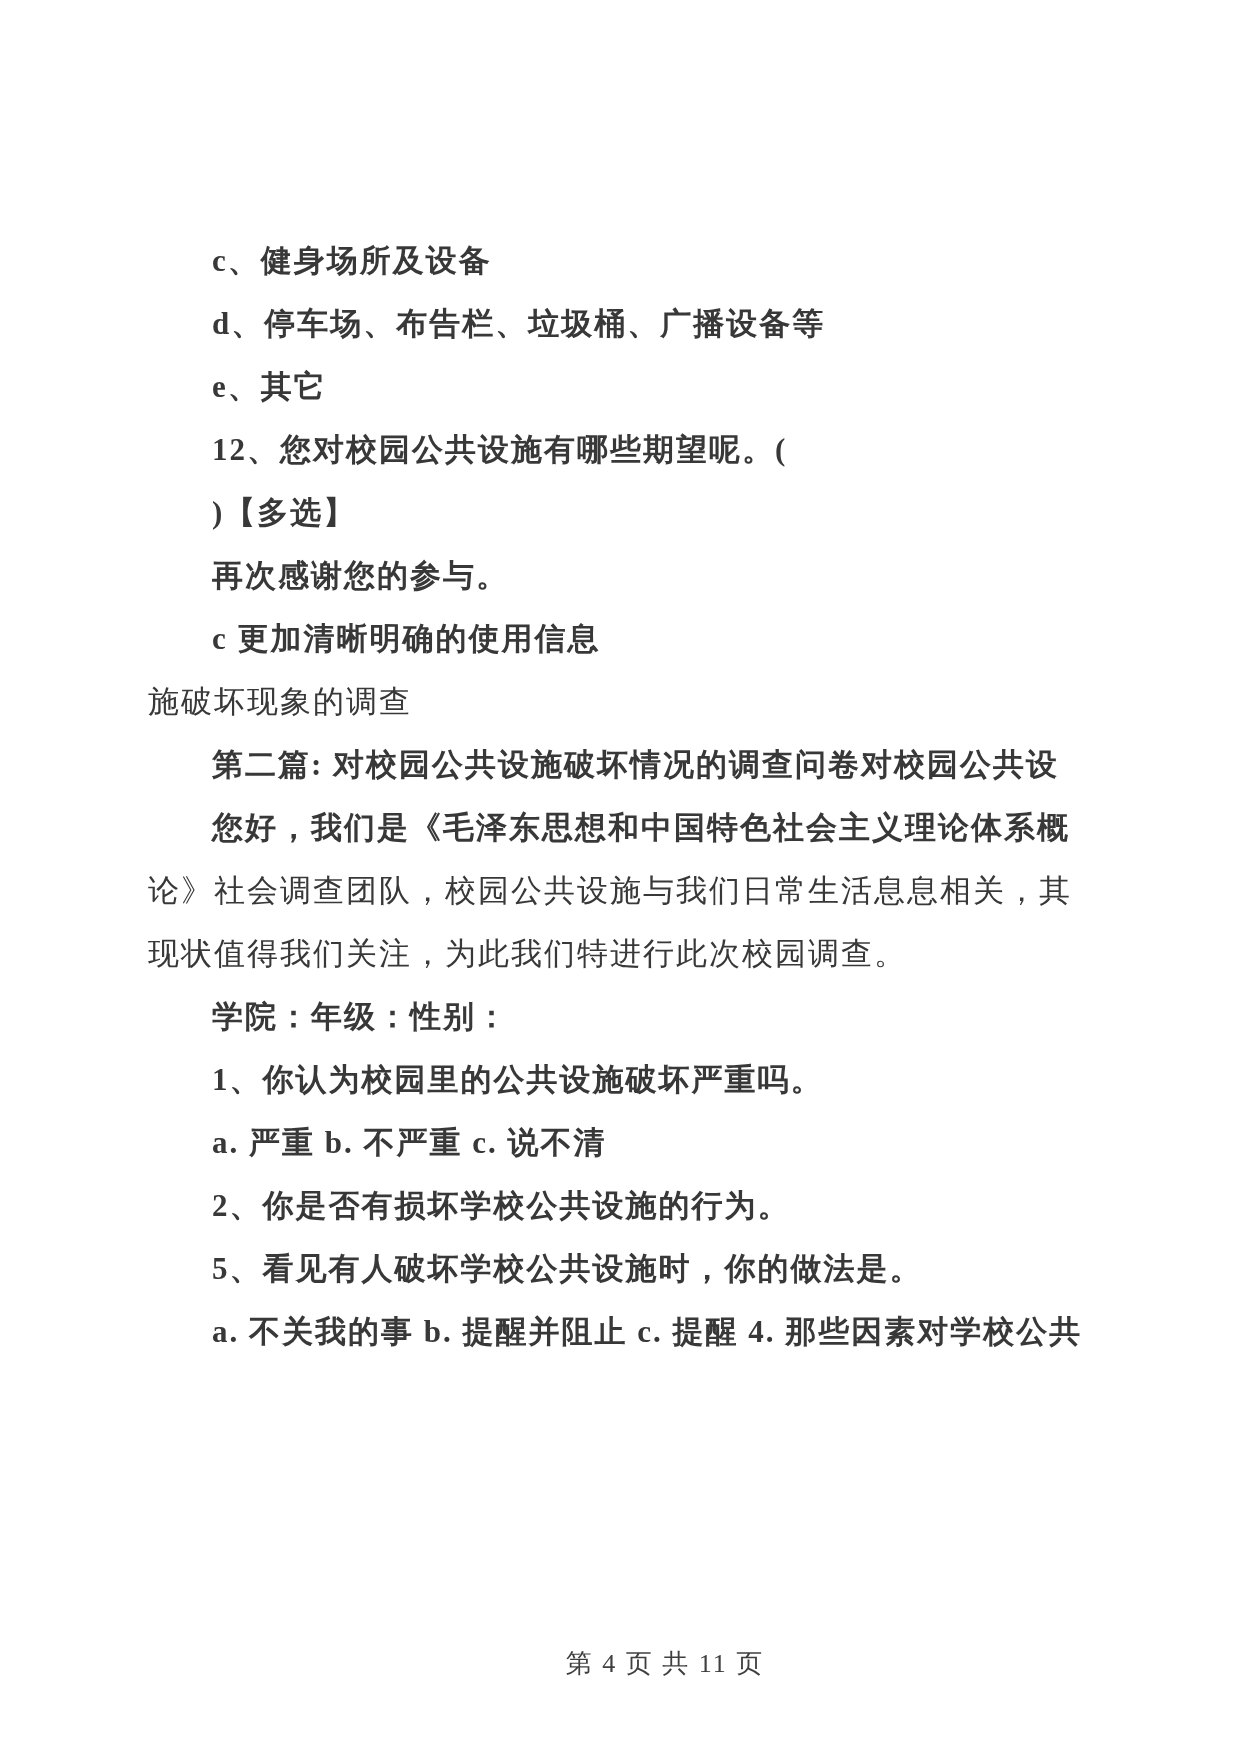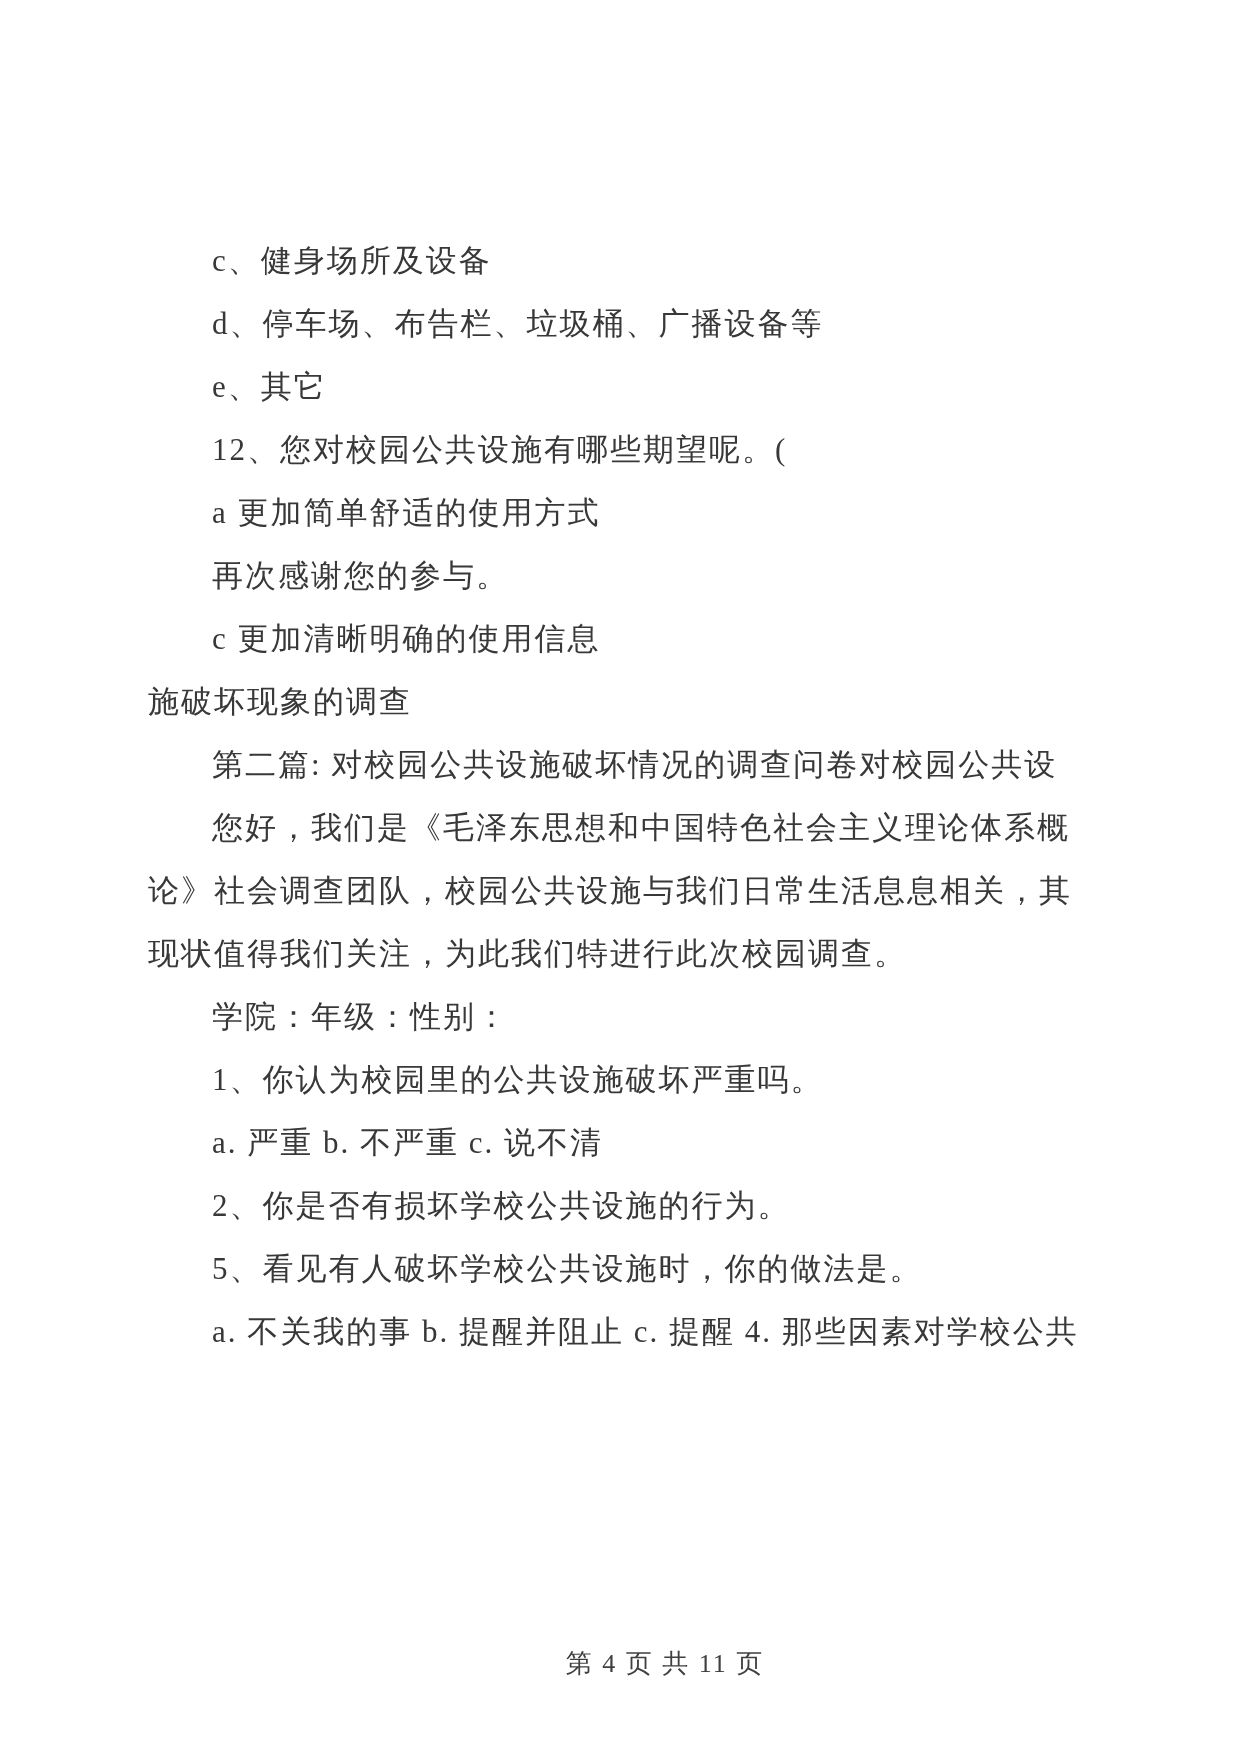--- a/index.html
+++ b/index.html
@@ -25,20 +25,21 @@
   .line {
     height: 63px;
     line-height: 63px;
     font-size: 31px;
     letter-spacing: 2px;
     white-space: pre;
     color: #383838;
   }
   .line.indent {
     padding-left: 64px;
+    font-weight: bold;
   }
   .footer {
     position: absolute;
     left: 0;
     right: 0;
     top: 1616px;
     text-align: center;
     padding-left: 55px;
     font-size: 26px;
     letter-spacing: 2px;
@@ -49,21 +50,21 @@
 </head>
 <body>
 
 <div class="page">
   <div class="content">
 
   <div class="line indent">c、健身场所及设备</div>
       <div class="line indent">d、停车场、布告栏、垃圾桶、广播设备等</div>
       <div class="line indent">e、其它</div>
       <div class="line indent">12、您对校园公共设施有哪些期望呢。(</div>
-      <div class="line indent">a 更加简单舒适的使用方式</div>
+      <div class="line indent">)【多选】</div>
       <div class="line indent">再次感谢您的参与。</div>
       <div class="line indent">c 更加清晰明确的使用信息</div>
       <div class="line">施破坏现象的调查</div>
       <div class="line indent">第二篇: 对校园公共设施破坏情况的调查问卷对校园公共设</div>
       <div class="line indent">您好，我们是《毛泽东思想和中国特色社会主义理论体系概</div>
       <div class="line">论》社会调查团队，校园公共设施与我们日常生活息息相关，其</div>
       <div class="line">现状值得我们关注，为此我们特进行此次校园调查。</div>
       <div class="line indent">学院：年级：性别：</div>
       <div class="line indent">1、你认为校园里的公共设施破坏严重吗。</div>
       <div class="line indent">a. 严重 b. 不严重 c. 说不清</div>

